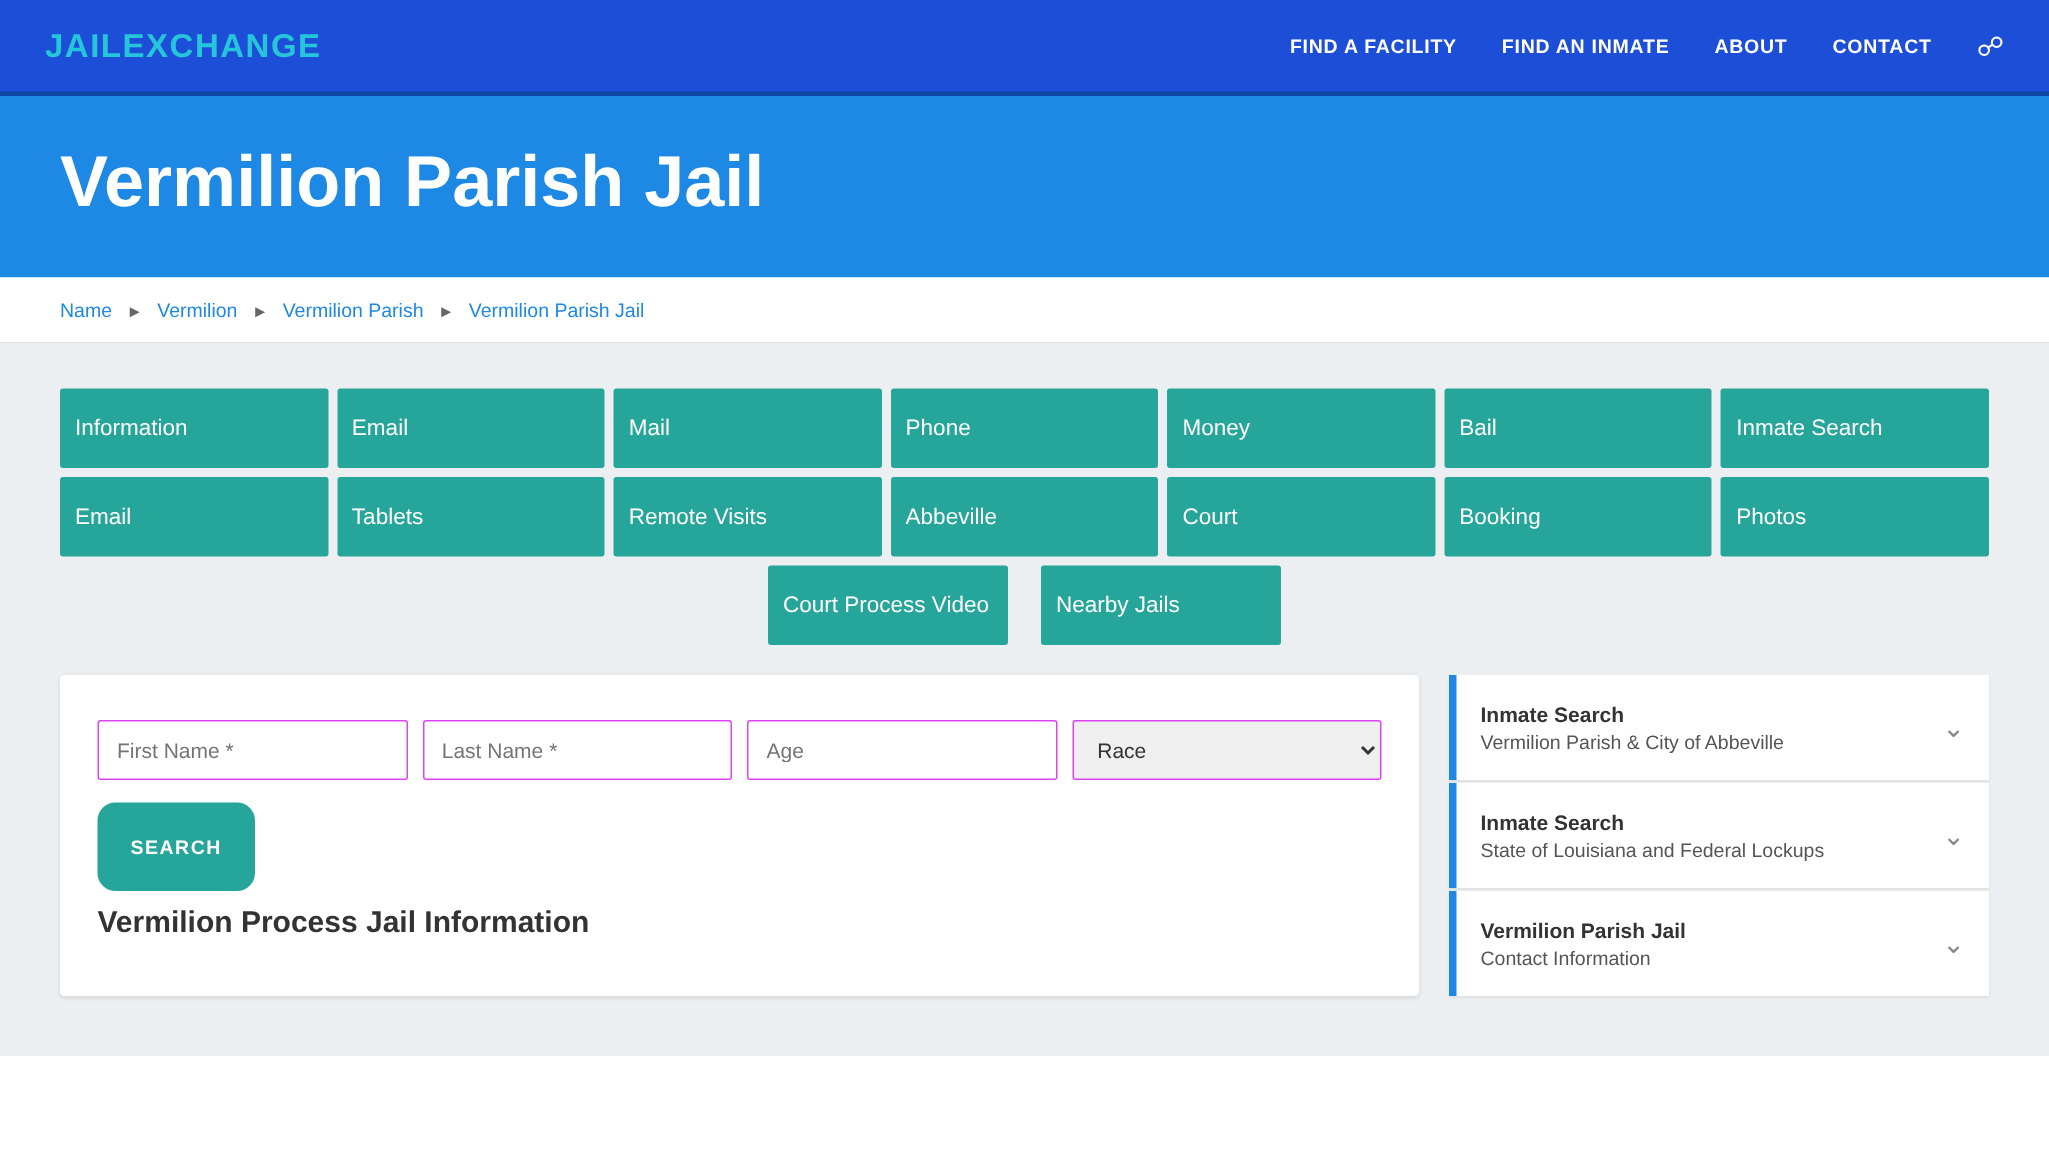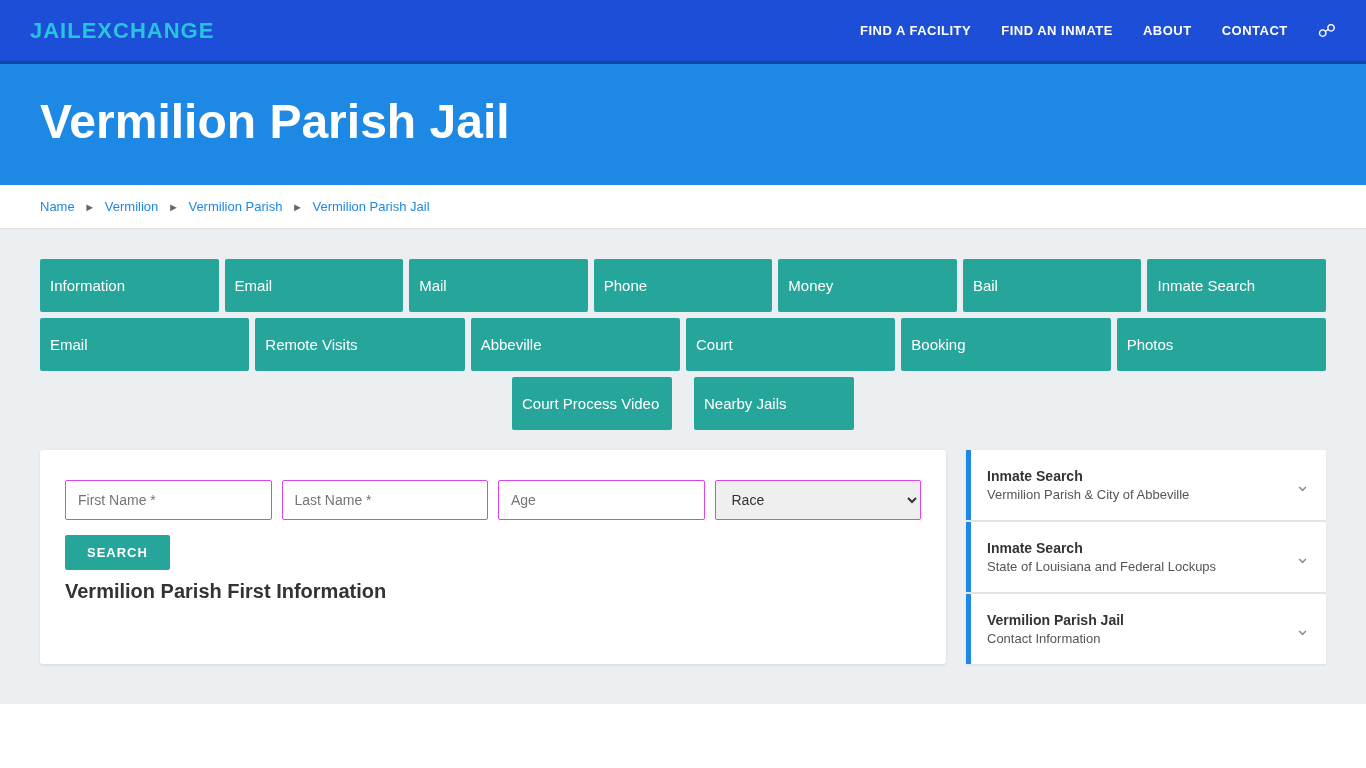--- a/index.html
+++ b/index.html
@@ -139,26 +139,26 @@
       border-radius: 2px;
       flex: 1;
       min-width: 100px;
       color: #999;
     }
     .search-form select { color: #333; }
     .search-btn {
       background: #26a69a;
       color: #fff;
       border: none;
-      padding: 10px 22px;
+      padding: 22px 22px;
       font-size: 13px;
       font-weight: 700;
       letter-spacing: 1px;
       cursor: pointer;
-      border-radius: 2px;
+      border-radius: 12px;
       text-transform: uppercase;
     }
 
     .left-bottom h3 {
       font-size: 20px;
       font-weight: 700;
       margin-top: 10px;
     }
 
     
@@ -231,20 +231,21 @@
     <button class="grid-btn">Email</button>
     <button class="grid-btn">Mail</button>
     <button class="grid-btn">Phone</button>
     <button class="grid-btn">Money</button>
     <button class="grid-btn">Bail</button>
     <button class="grid-btn">Inmate Search</button>
   </div>
 
   <div class="buttons-grid">
     <button class="grid-btn">Email</button>
+    <button class="grid-btn">Tablets</button>
     <button class="grid-btn">Remote Visits</button>
     <button class="grid-btn">Abbeville</button>
     <button class="grid-btn">Court</button>
     <button class="grid-btn">Booking</button>
     <button class="grid-btn">Photos</button>
   </div>
 
   <div class="buttons-row3">
     <button class="grid-btn">Court Process Video</button>
     <button class="grid-btn">Nearby Jails</button>
@@ -262,21 +263,21 @@
           <option>White</option>
           <option>Black</option>
           <option>Hispanic</option>
           <option>Asian</option>
           <option>Other</option>
         </select>
       </div>
       <button class="search-btn">SEARCH</button>
 
       <div class="left-bottom">
-        <h3>Vermilion Parish First Information</h3>
+        <h3>Vermilion Process Jail Information</h3>
       </div>
     </div>
 
     <div class="right-panel">
 
       <div class="right-item">
         <div class="right-item-text">
           <div class="title">Inmate Search</div>
           <div class="subtitle">Vermilion Parish &amp; City of Abbeville</div>
         </div>

